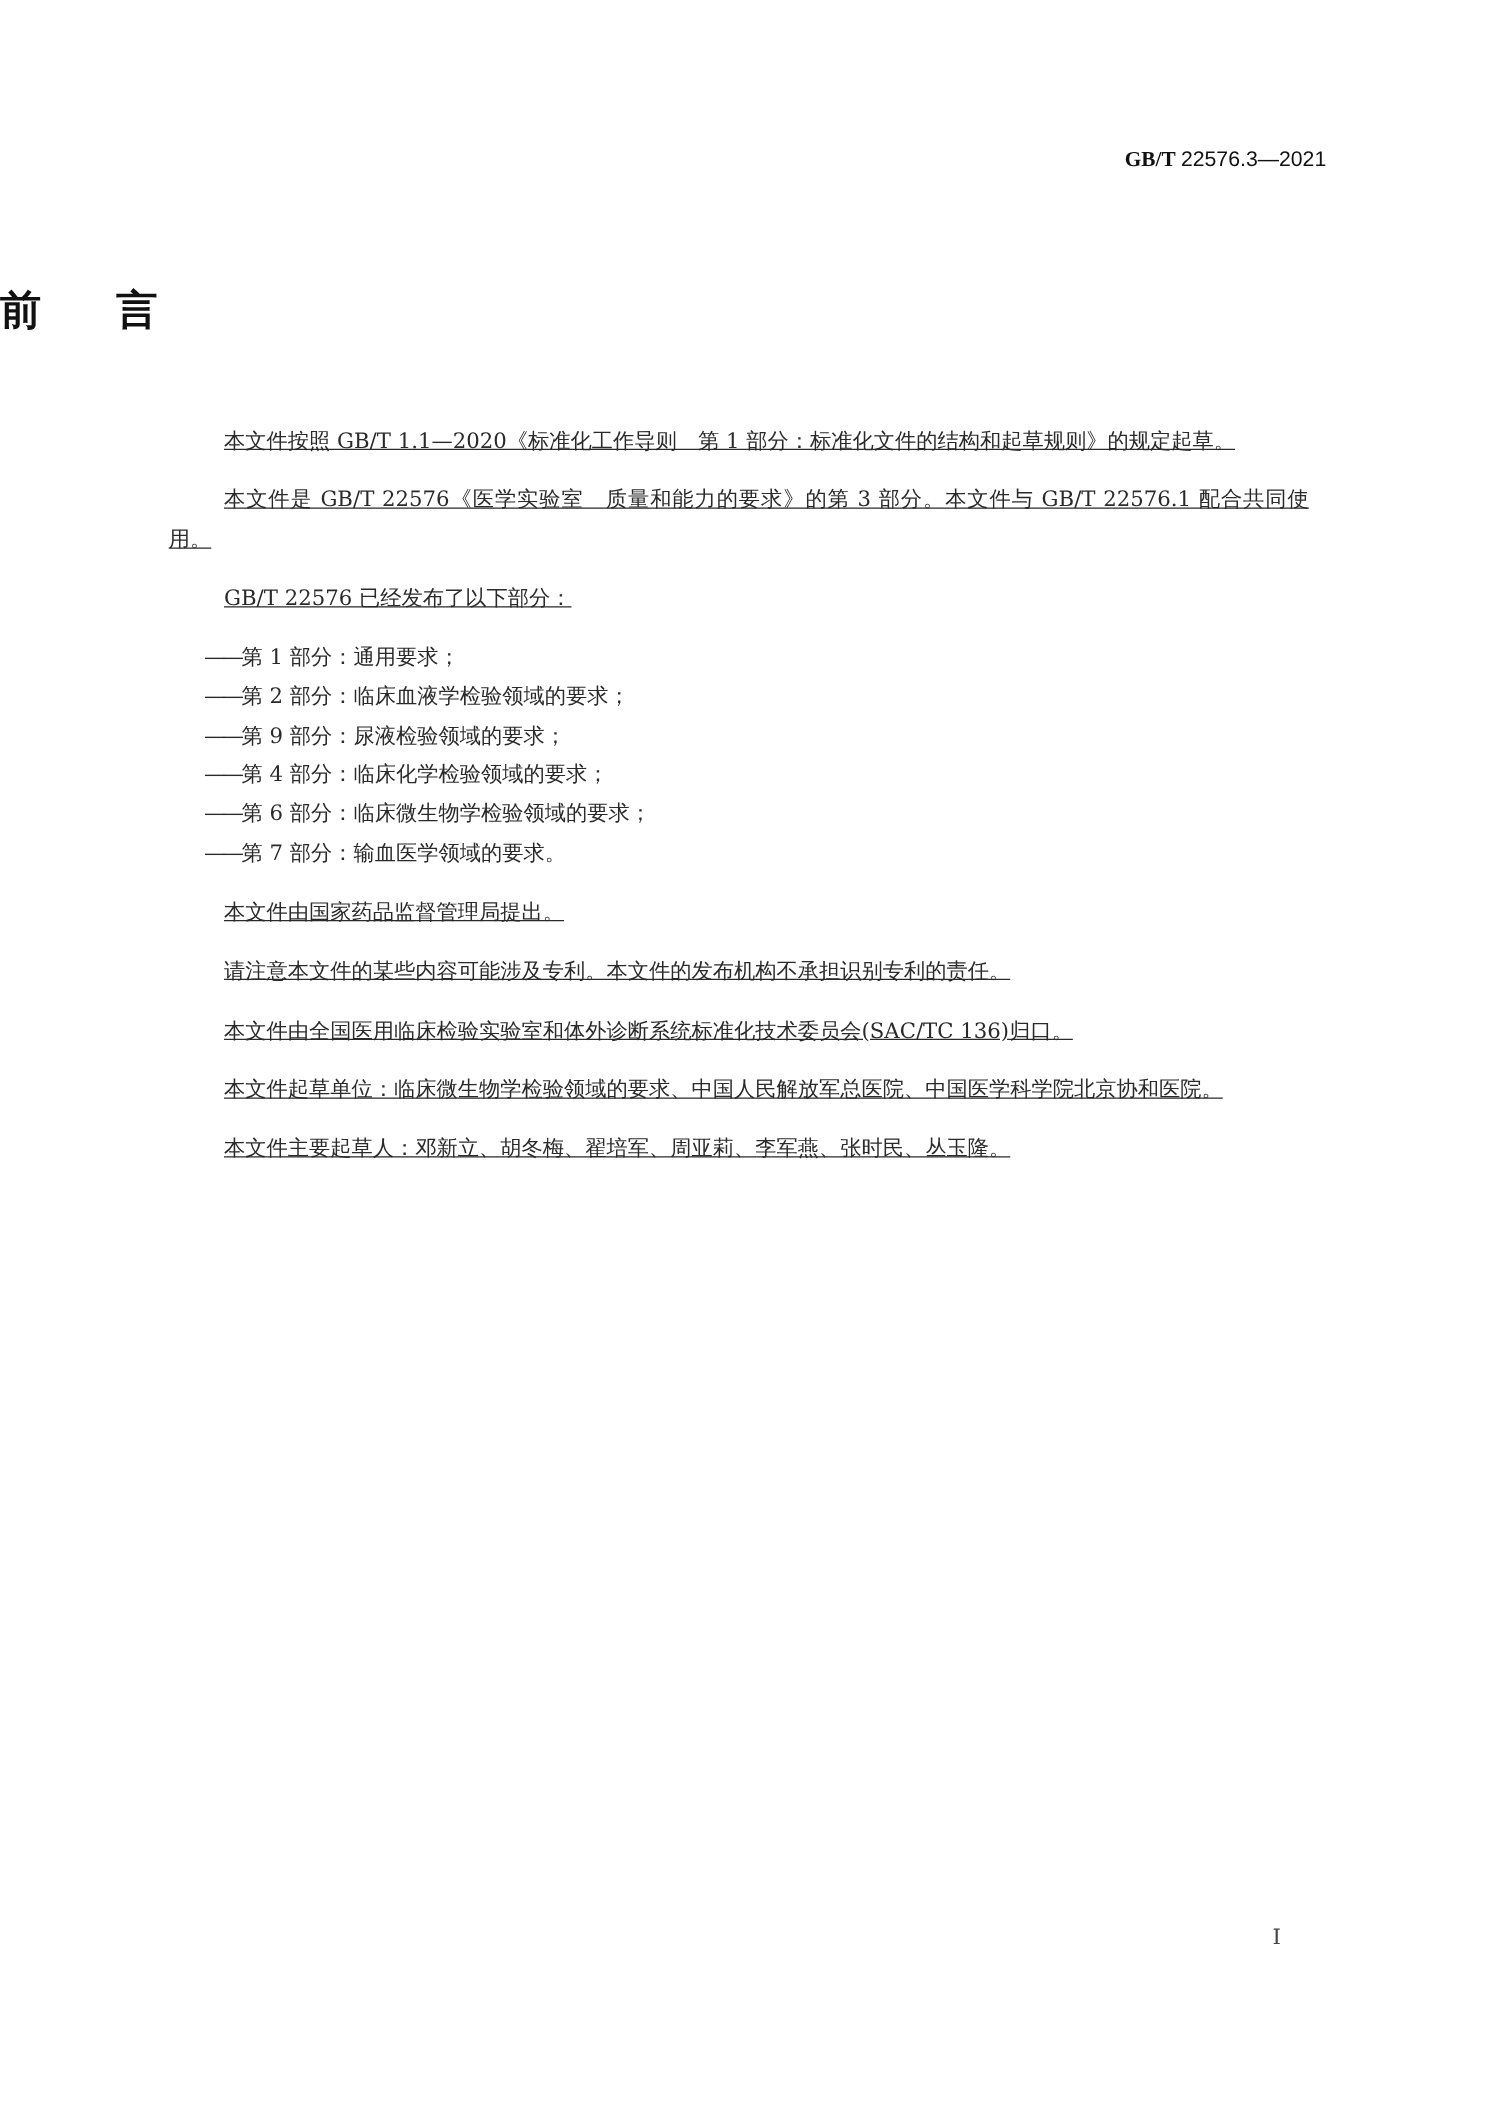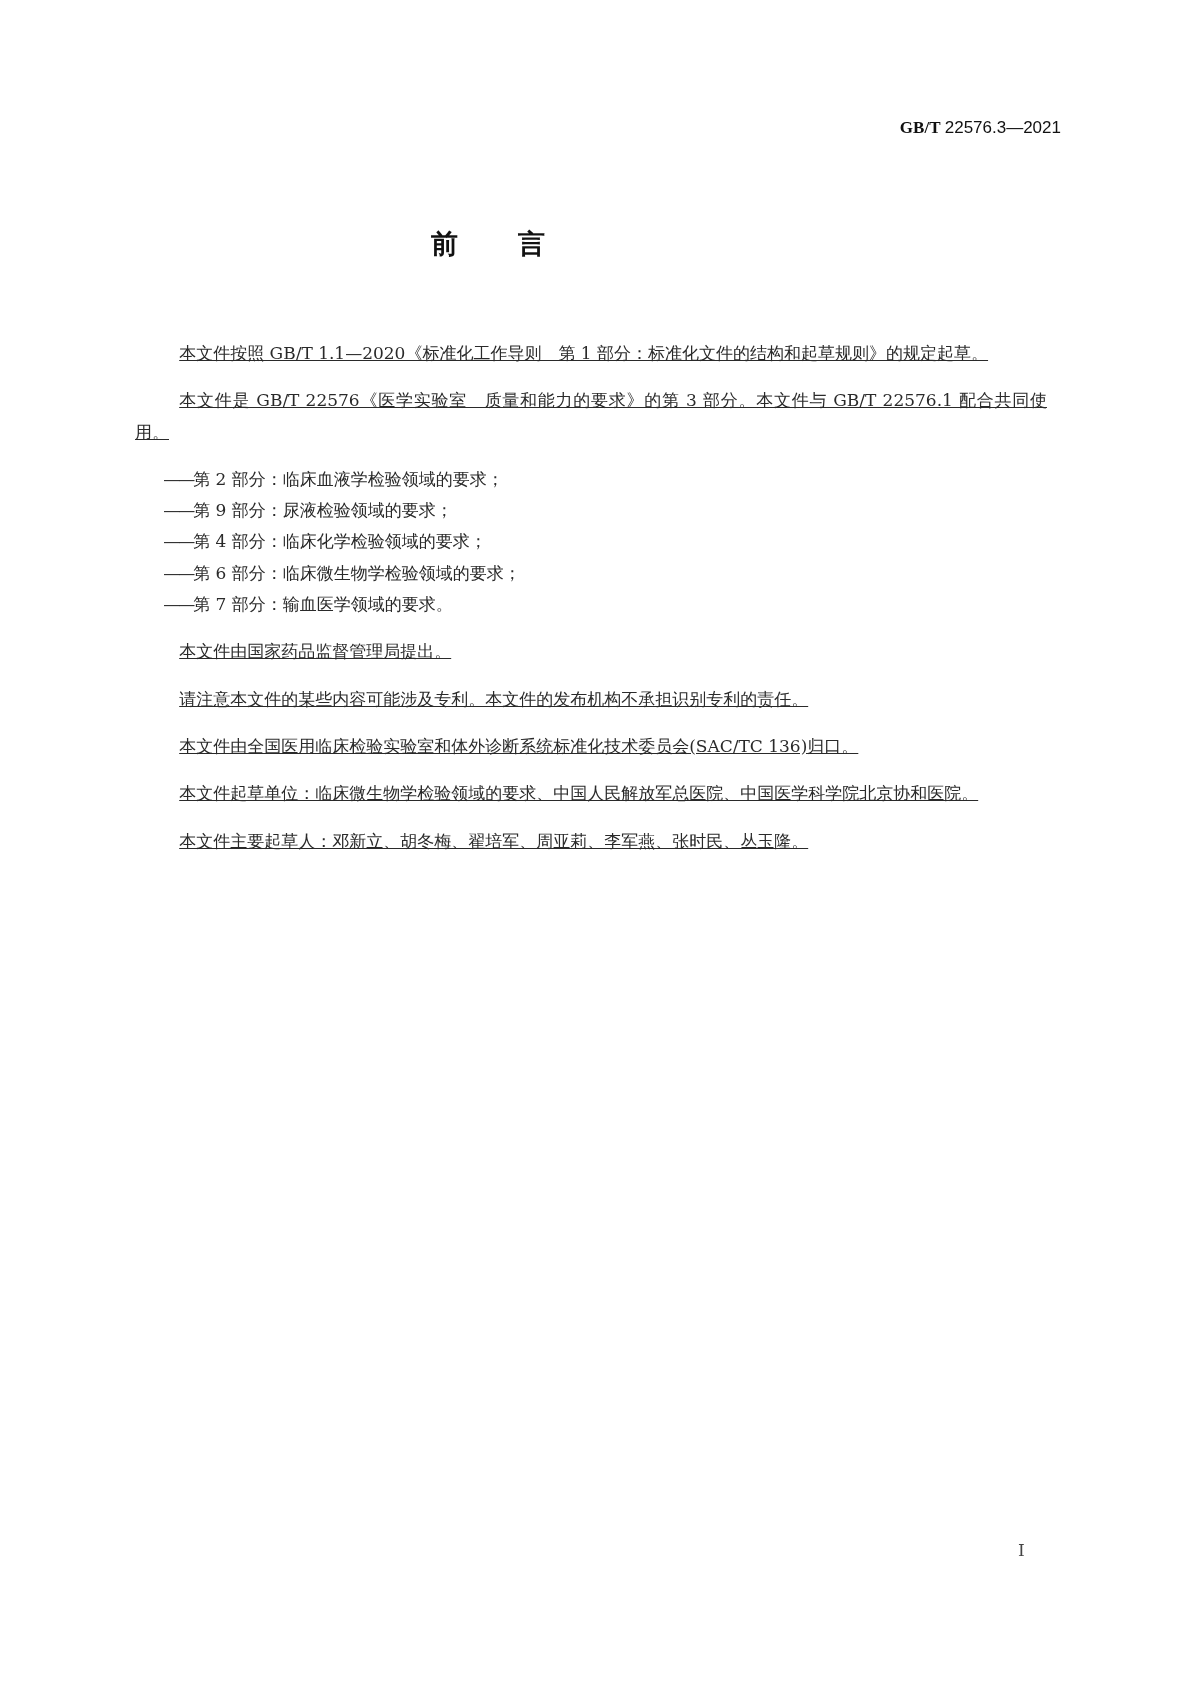--- a/index.html
+++ b/index.html
@@ -2,22 +2,22 @@
 <html><head>
 <meta charset="utf-8">
 <style>
   html, body { margin: 0; padding: 0; background: #ffffff; }
   body { width: 1191px; height: 1684px; position: relative; overflow: hidden;
          font-family: "DejaVu Serif", "Liberation Serif", serif; color: #222; }
   .header-code { position: absolute; top: 118px; right: 130px; font-size: 17px; color: #111;
                  font-family: "Liberation Serif", serif; }
   .header-code .gb { font-weight: bold; }
   .header-code .num { font-family: "Liberation Sans", sans-serif; }
-  .title { position: absolute; top: 226px; left: 0; width: 976px; text-align: center;
-           font-size: 27px; font-weight: bold; font-family: "DejaVu Sans", sans-serif; color: #111; }
+  .title { position: absolute; top: 226px; left: 0; width: 976px; 
+           font-size: 33px; font-weight: bold; font-family: "DejaVu Sans", sans-serif; color: #111; }
   .title span { display: inline-block; }
   .title .gap { width: 60px; }
   .body-text { position: absolute; top: 322px; left: 119px; width: 944px; font-size: 17px;
                line-height: 31.3px; color: #2a2a2a; }
   .para { margin: 16px; text-indent: 2.6em; text-align: justify; text-decoration: underline; }
   .list-item { margin: 0; padding-left: 2.6em; }
   .dash { letter-spacing: -2px; }
   .page-num { position: absolute; top: 1540px; left: 1018px; font-size: 17px; color: #444; }
 </style>
 </head>
@@ -28,22 +28,24 @@
   <span class="num">22576.3—2021</span>
 </div>
 
 <div class="title">
   <span>前</span><span class="gap"></span><span>言</span>
 </div>
 
 <div class="body-text">
   <p class="para">本文件按照 GB/T 1.1—2020《标准化工作导则　第 1 部分：标准化文件的结构和起草规则》的规定起草。</p>
   <p class="para">本文件是 GB/T 22576《医学实验室　质量和能力的要求》的第 3 部分。本文件与 GB/T 22576.1 配合共同使用。</p>
+  <p class="para">GB/T 22576 已经发布了以下部分：</p>
 
   <div>
+    <p class="list-item"><span class="dash">——</span><span>第 1 部分：通用要求；</span></p>
     <p class="list-item"><span class="dash">——</span><span>第 2 部分：临床血液学检验领域的要求；</span></p>
     <p class="list-item"><span class="dash">——</span><span>第 9 部分：尿液检验领域的要求；</span></p>
     <p class="list-item"><span class="dash">——</span><span>第 4 部分：临床化学检验领域的要求；</span></p>
     <p class="list-item"><span class="dash">——</span><span>第 6 部分：临床微生物学检验领域的要求；</span></p>
     <p class="list-item"><span class="dash">——</span><span>第 7 部分：输血医学领域的要求。</span></p>
   </div>
 
   <p class="para">本文件由国家药品监督管理局提出。</p>
   <p class="para">请注意本文件的某些内容可能涉及专利。本文件的发布机构不承担识别专利的责任。</p>
   <p class="para">本文件由全国医用临床检验实验室和体外诊断系统标准化技术委员会(SAC/TC 136)归口。</p>

